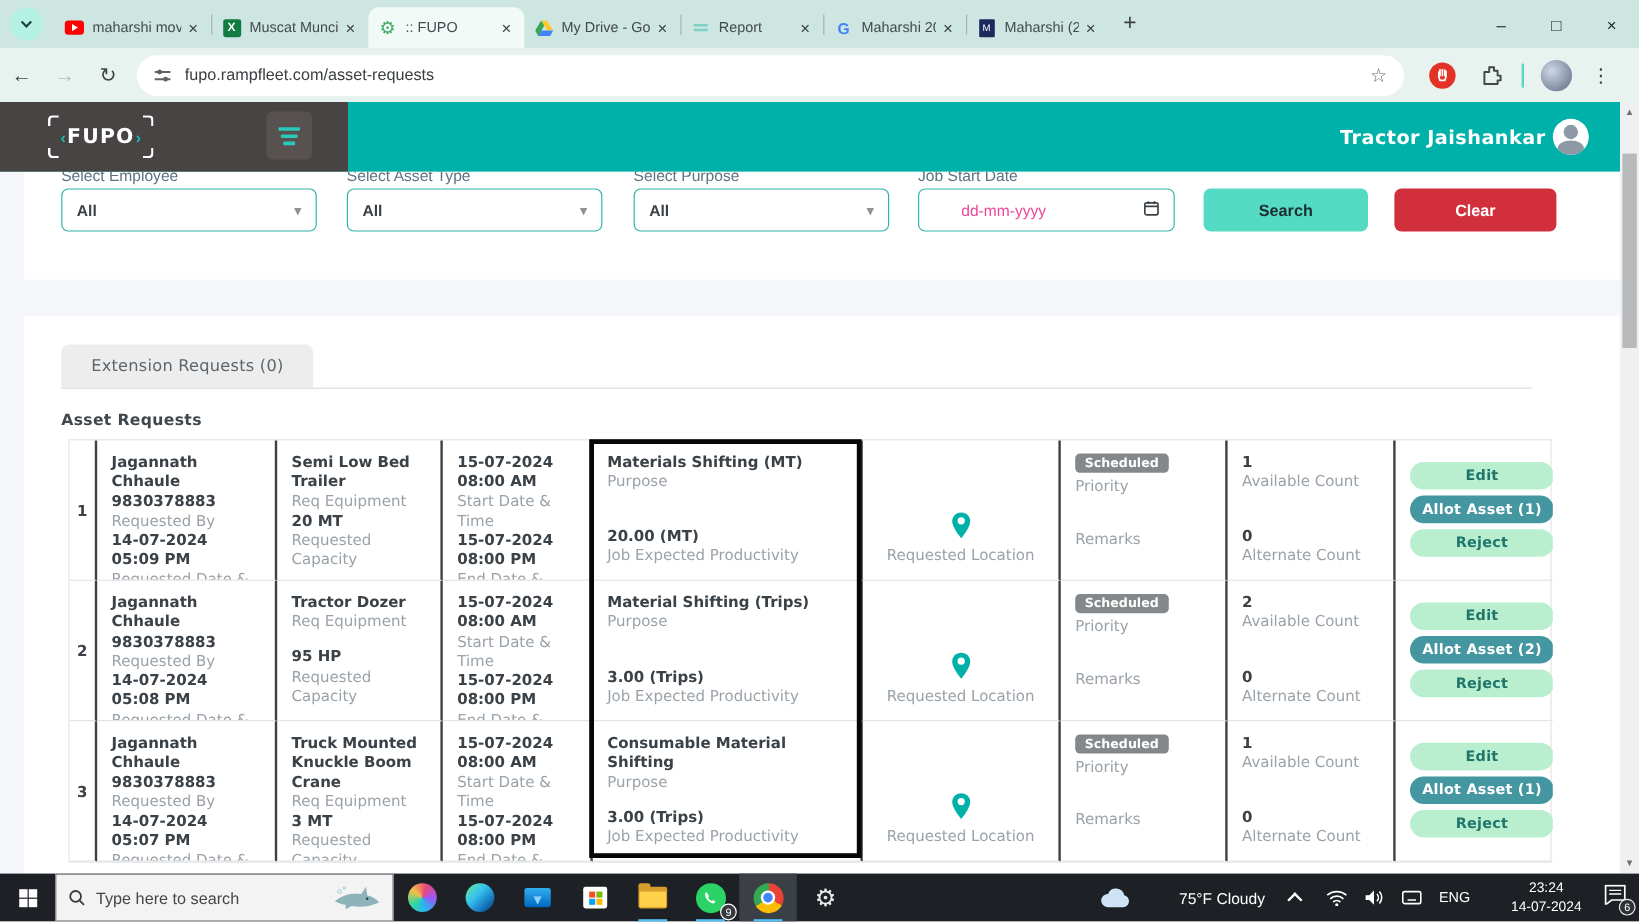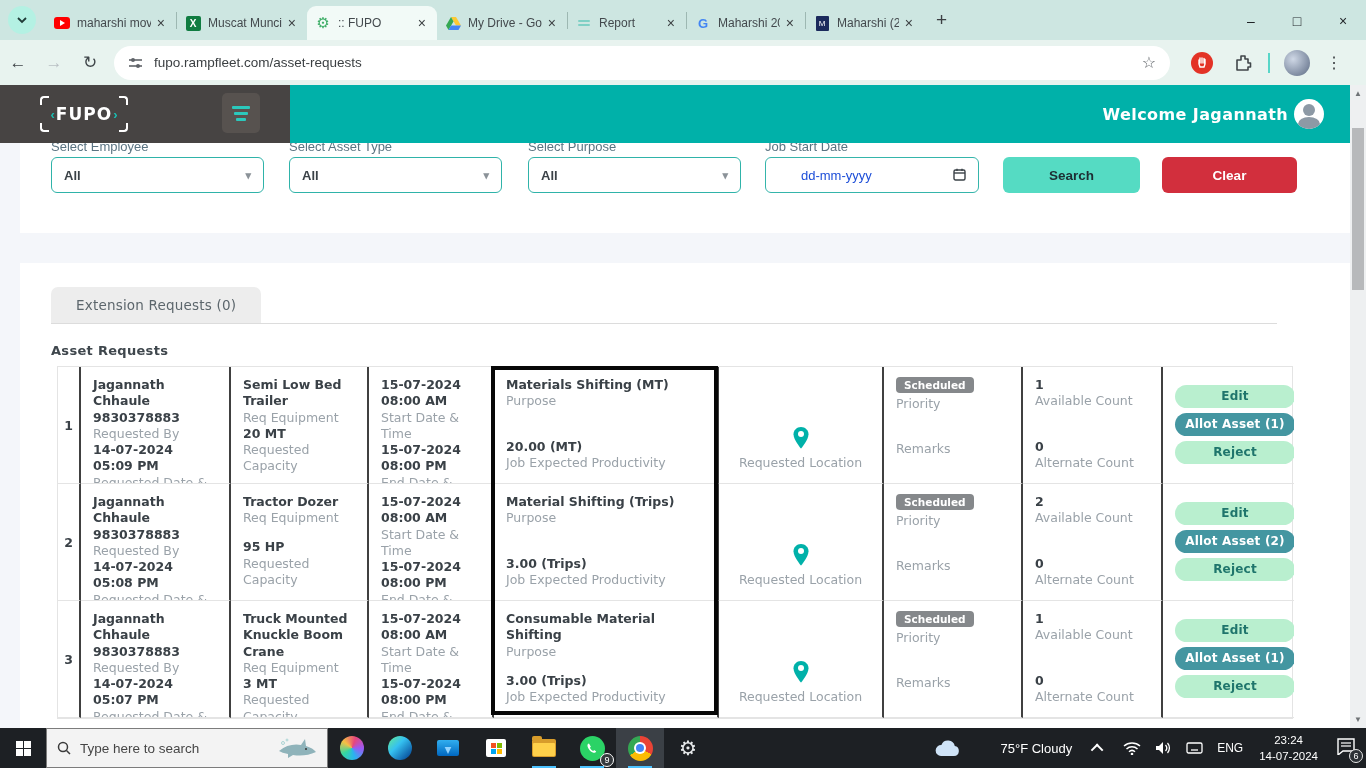--- a/index.html
+++ b/index.html
@@ -60,21 +60,21 @@
   .havatar { position:absolute; right:26px; top:14px; width:30px; height:30px; border-radius:50%; background:#fff; overflow:hidden; }
   .havatar .head { position:absolute; left:9px; top:5px; width:12px; height:12px; border-radius:50%; background:#8d99a5; }
   .havatar .body { position:absolute; left:4px; top:18px; width:22px; height:14px; border-radius:50% 50% 0 0; background:#8d99a5; }
 
   
   .filtercard { position:absolute; top:58px; left:20px; right:16px; height:90px; background:#fff; overflow:hidden; }
   .fgroup { position:absolute; }
   .flabel { position:absolute; top:-4px; left:0; font-size:13px; color:#5b7482; white-space:nowrap; }
   .fbox { position:absolute; top:14px; left:0; height:36px; width:213px; border:1px solid #2fb3a9; border-radius:6px; display:flex; align-items:center; padding:0 12px; font-size:13px; font-weight:bold; color:#3a4147; background:#fff; }
   .caret { margin-left:auto; color:#8b9298; font-size:11px; }
-  .datebox { border-color:#35b5ab; font-weight:normal; color:#1d4ed8;padding-left:35px; }
+  .datebox { border-color:#35b5ab; font-weight:normal; color:#ec4899;padding-left:35px; }
   .fbtn { position:absolute; top:14px; height:36px; border-radius:6px; display:flex; align-items:center; justify-content:center; font-size:13.5px; font-weight:bold; }
   .searchbtn { left:0; width:137px; background:#55dbc3; color:#1d2e33; }
   .clearbtn { left:0; width:135px; background:#d22f3d; color:#fff; }
 
   
   .contentcard { position:absolute; top:178px; left:20px; right:16px; bottom:0; background:#fff; }
   .ptabs { position:absolute; top:24px; left:31px; display:flex; }
   .ptab { height:36px; padding:0 25px; display:flex; align-items:center; font-size:13.5px; border-radius:7px 7px 0 0; letter-spacing:.2px; font-family:"DejaVu Sans",sans-serif; }
   .ptab.on { background:#abece3; color:#3e6a6d; }
   .ptab.off { background:#ededed; color:#5c666c; }
@@ -127,21 +127,21 @@
   .wabadge { position:absolute; right:2px; bottom:1px; width:14px; height:14px; border-radius:50%; background:#35393d; border:1px solid #fff; color:#fff; font-size:9px; display:flex; align-items:center; justify-content:center; }
   .chrome { width:25px; height:25px; border-radius:50%; background:conic-gradient(#ea4335 0 33%,#fbbc05 33% 66%,#34a853 66% 100%); display:flex; align-items:center; justify-content:center; }
   .chrome .cw { width:12px; height:12px; border-radius:50%; background:#fff; display:flex; align-items:center; justify-content:center; }
   .chrome .cb { width:8px; height:8px; border-radius:50%; background:#4285f4; }
   .tgear { color:#e9ebed; font-size:20px; }
   .tray { margin-left:auto; display:flex; align-items:center; color:#fff; }
   .weather { display:flex; align-items:center; font-size:13px; margin-right:22px;gap:32px; }
   .weather span { margin-left:8px; }
   .chevup { width:9px; height:9px; border-left:2px solid #fff; border-top:2px solid #fff; transform:rotate(45deg) translateY(2px); margin-right:20px; }
   .trayic { margin-right:14px; display:flex; align-items:center; }
-  .lang { font-size:12px; margin-right:16px; }
+  .lang { font-size:12px; margin-right:34px; }
   .clock { text-align:center; font-size:11.5px; line-height:1.4; margin-right:18px; }
   .notif { position:relative; margin-right:10px; }
   .nbadge { position:absolute; right:-7px; bottom:-4px; width:14px; height:14px; border-radius:50%; background:#2c3136; border:1px solid #e8e8e8; color:#fff; font-size:9px; display:flex; align-items:center; justify-content:center; }
 </style>
 </head>
 <body>
 
 <div class="screen">
 
   <div class="tabstrip">
@@ -259,21 +259,21 @@
           <span class="logoarrow">‹</span>
           <span class="logotxt">FUPO</span>
           <span class="logoarrow">›</span>
         </div>
         <div class="hamburger">
           <i class="hb1"></i>
             <i class="hb2"></i>
             <i class="hb3"></i>
         </div>
       </div>
-      <div class="welcome">Welcome Jagannath</div>
+      <div class="welcome">Tractor Jaishankar</div>
       <div class="havatar">
           <span class="head"></span>
           <span class="body"></span>
         </div>
     </div>
 
     <div class="filtercard">
       <div class="fgroup" style="left:31px; top:0; width:213px;">
         <div class="flabel">Select Employee</div>
         <div class="fbox">

